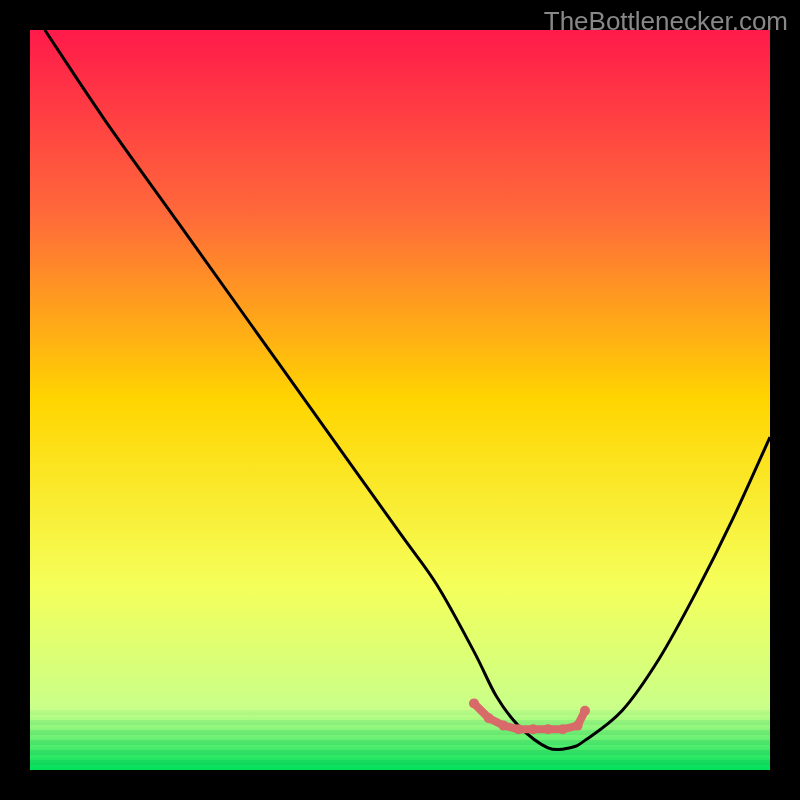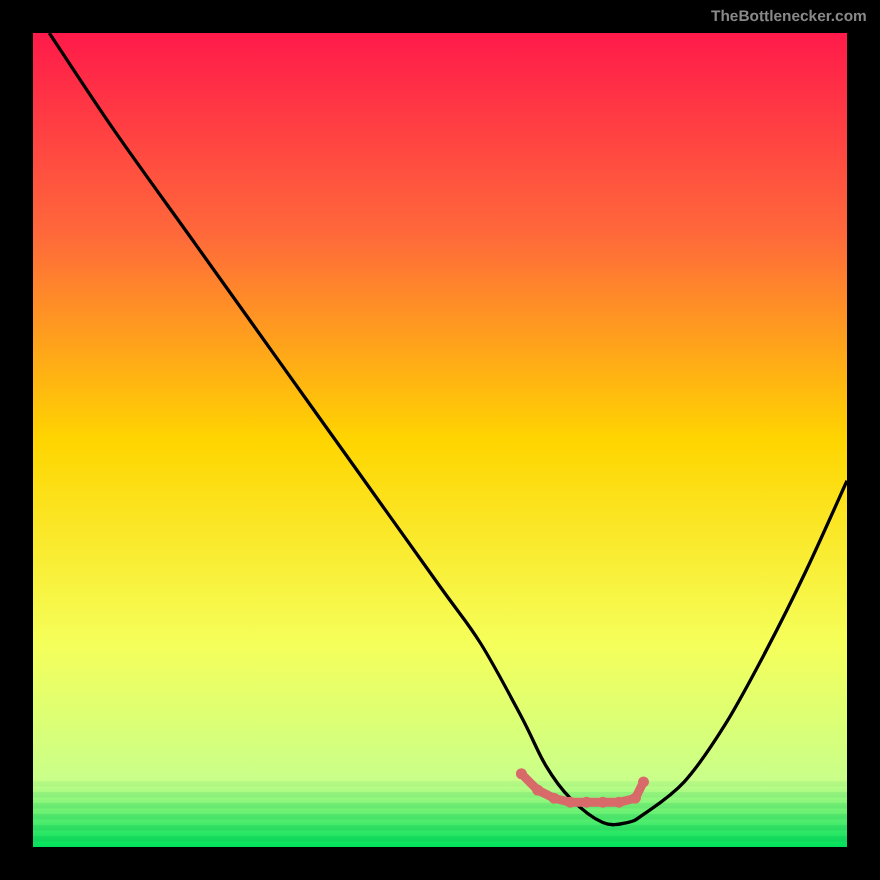--- a/index.html
+++ b/index.html
@@ -14,22 +14,22 @@
   .container {
     width: 800px;
     height: 800px;
     position: relative;
   }
   .watermark {
     position: absolute;
     top: 6px;
     right: 12px;
     color: #888;
-    font-size: 14px;
-    font-weight: 700;
+    font-size: 26px;
+    font-weight: 400;
     z-index: 10;
   }
   .plot-area {
     position: absolute;
     left: 30px;
     top: 30px;
     width: 740px;
     height: 740px;
   }
   svg {

